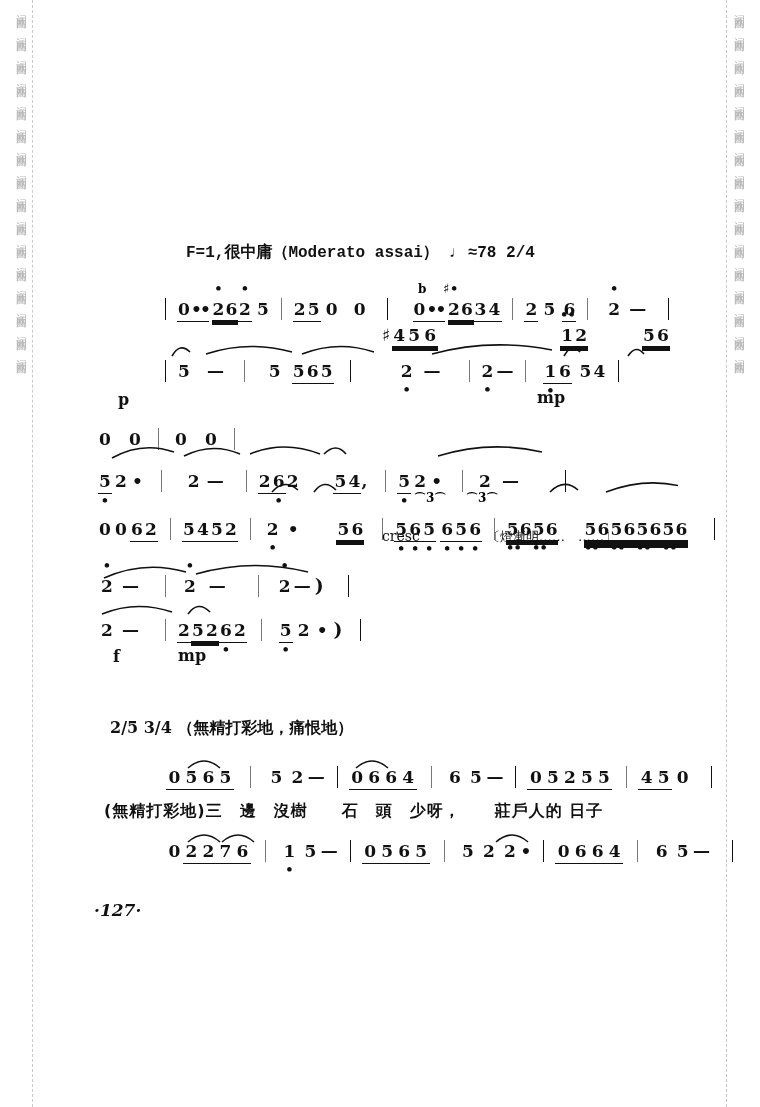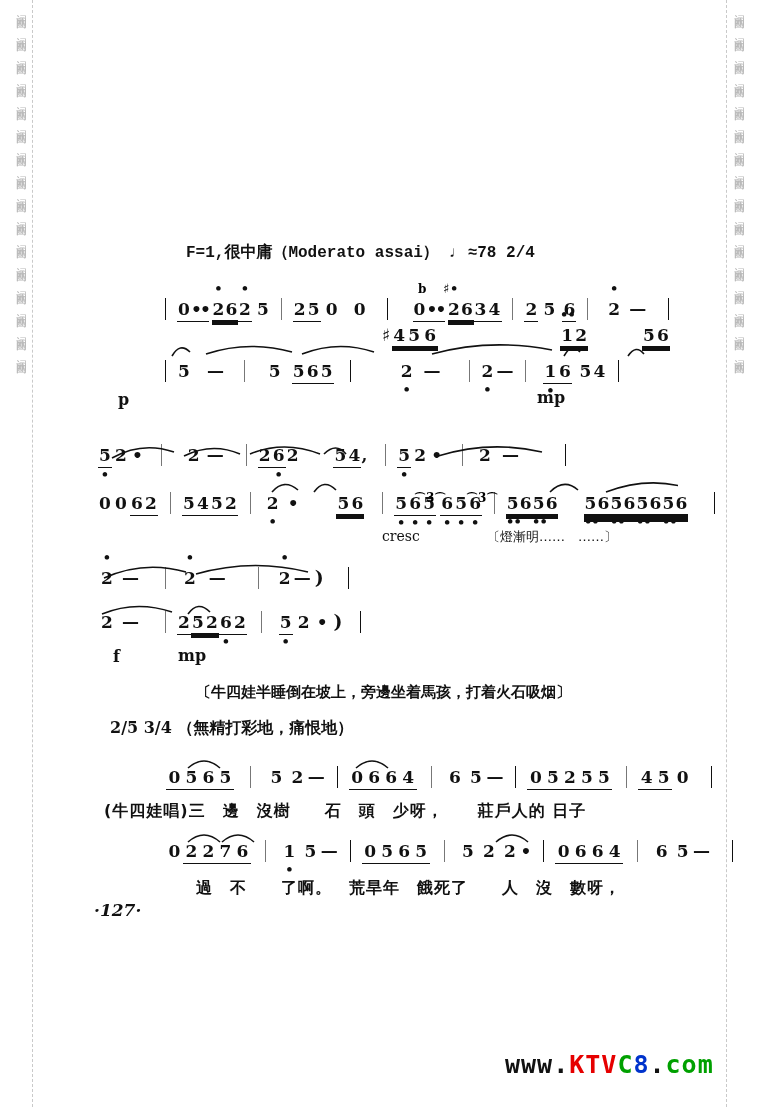--- a/index.html
+++ b/index.html
@@ -338,20 +338,26 @@
       <path d="M468,18 Q476,6 484,16" stroke="#111" stroke-width="1.6" fill="none"></path>
       <path d="M516,18 Q524,6 532,16" stroke="#111" stroke-width="1.6" fill="none"></path>
     </svg>
   </div>
 
   <div class="dyn" id="dyn-p">p</div>
   <div class="dyn" id="dyn-mp1">mp</div>
 
   <div class="sys" id="sys2" style="top:428px; left:98px;">
 
+    <div class="row">
+      <span class="n" style="width:14px">0</span><span class="sp" style="width:16px"></span><span class="n" style="width:14px">0</span>
+      <span class="bar thin" style="margin-left:10px"></span>
+      <span class="sp" style="width:4px"></span><span class="n" style="width:14px">0</span><span class="sp" style="width:16px"></span><span class="n" style="width:14px">0</span>
+      <span class="bar thin" style="margin-left:10px"></span>
+    </div>
 
     <div class="row" style="margin-top:16px;">
       <span class="n dn b1" style="width:14px">5</span><span class="sp" style="width:2px"></span><span class="n" style="width:14px">2</span><span class="sp" style="width:4px"></span><span class="dot">•</span>
       <span class="bar thin" style="margin-left:12px"></span>
       <span class="sp" style="width:14px"></span><span class="n" style="width:14px">2</span><span class="sp" style="width:6px"></span><span class="dash">—</span>
       <span class="bar thin" style="margin-left:16px"></span>
       <span class="n b1" style="width:14px">2</span><span class="n dn b1" style="width:14px">6</span><span class="n" style="width:14px">2</span>
       <span class="sp" style="width:22px"></span>
       <span class="n b1" style="width:14px">5</span><span class="n b1" style="width:14px">4</span><span class="dot">,</span>
       <span class="bar thin" style="margin-left:12px"></span>
@@ -394,21 +400,21 @@
       <path d="M292,16 Q306,2 320,14" stroke="#111" stroke-width="1.6" fill="none"></path>
       <path d="M348,16 Q390,0 430,12" stroke="#111" stroke-width="1.6" fill="none"></path>
     </svg>
   </div>
 
   <div class="dyn" id="cresc">cresc</div>
   <div class="stage-inline">〔燈漸明……　……〕</div>
 
   <div class="sys" id="sys3" style="top:560px; left:100px;">
 
-    <div class="row" style="margin-top:6px;">
+    <div class="row" style="margin-top:14px;">
       <span class="n up" style="width:14px">2</span><span class="sp" style="width:8px"></span><span class="dash">—</span>
       <span class="bar thin" style="margin-left:20px"></span>
       <span class="sp" style="width:6px"></span><span class="n up" style="width:14px">2</span><span class="sp" style="width:12px"></span><span class="dash">—</span>
       <span class="bar thin" style="margin-left:26px"></span>
       <span class="sp" style="width:8px"></span><span class="n up" style="width:14px">2</span><span class="sp" style="width:2px"></span><span class="dash">—</span><span class="sp" style="width:4px"></span><span style="font-size:19px;">)</span>
       <span class="bar" style="margin-left:18px"></span>
     </div>
 
     <div class="row" style="margin-top:18px;">
       <span class="n" style="width:14px">2</span><span class="sp" style="width:8px"></span><span class="dash">—</span>
@@ -425,21 +431,20 @@
     </svg>
     <svg class="slur" style="top:38px; left:0px;" width="340" height="20">
       <path d="M2,16 Q36,2 72,14" stroke="#111" stroke-width="1.6" fill="none"></path>
       <path d="M88,16 Q98,2 110,14" stroke="#111" stroke-width="1.6" fill="none"></path>
     </svg>
   </div>
 
   <div class="dyn" id="dyn-f">f</div>
   <div class="dyn" id="dyn-mp2">mp</div>
 
-  <div class="stage-dir" id="stage-dir-1">〔牛四娃半睡倒在坡上，旁邊坐着馬孩，打着火石吸烟〕</div>
 
   <div class="meter-line">2/5  3/4 （無精打彩地，痛恨地）</div>
 
   <div class="sys" id="vocal1" style="top:766px; left:166px;">
     <div class="row">
       <span class="n b1" style="width:17px">0</span><span class="n b1" style="width:17px">5</span><span class="n b1" style="width:17px">6</span><span class="n b1" style="width:17px">5</span>
       <span class="bar thin" style="margin-left:10px"></span>
       <span class="sp" style="width:6px"></span><span class="n" style="width:17px">5</span><span class="sp" style="width:4px"></span><span class="n" style="width:17px">2</span><span class="sp" style="width:2px"></span><span class="dash">—</span>
       <span class="bar" style="margin-left:6px"></span>
       <span class="n b1" style="width:17px">0</span><span class="n b1" style="width:17px">6</span><span class="n b1" style="width:17px">6</span><span class="n b1" style="width:17px">4</span>
@@ -450,21 +455,21 @@
       <span class="bar thin" style="margin-left:8px"></span>
       <span class="n b1" style="width:17px">4</span><span class="n b1" style="width:17px">5</span><span class="sp" style="width:2px"></span><span class="n" style="width:17px">0</span>
       <span class="bar" style="margin-left:14px"></span>
     </div>
     <svg class="slur" style="top:-12px; left:0px;" width="480" height="18">
       <path d="M22,14 Q38,0 54,14" stroke="#111" stroke-width="1.6" fill="none"></path>
       <path d="M190,14 Q206,0 222,14" stroke="#111" stroke-width="1.6" fill="none"></path>
     </svg>
   </div>
 
-  <div class="lyrics" id="lyr1">(牛四娃唱)三　邊　沒樹　　石　頭　少呀，　　莊戶人的 日子</div>
+  <div class="lyrics" id="lyr1">(無精打彩地)三　邊　沒樹　　石　頭　少呀，　　莊戶人的 日子</div>
 
   <div class="sys" id="vocal2" style="top:840px; left:166px;">
     <div class="row">
       <span class="n" style="width:17px">0</span><span class="n b1" style="width:17px">2</span><span class="n b1" style="width:17px">2</span><span class="n b1" style="width:17px">7</span><span class="n b1" style="width:17px">6</span>
       <span class="bar thin" style="margin-left:8px"></span>
       <span class="sp" style="width:4px"></span><span class="n dn" style="width:17px">1</span><span class="sp" style="width:4px"></span><span class="n" style="width:17px">5</span><span class="sp" style="width:2px"></span><span class="dash">—</span>
       <span class="bar" style="margin-left:6px"></span>
       <span class="n b1" style="width:17px">0</span><span class="n b1" style="width:17px">5</span><span class="n b1" style="width:17px">6</span><span class="n b1" style="width:17px">5</span>
       <span class="bar thin" style="margin-left:8px"></span>
       <span class="sp" style="width:4px"></span><span class="n" style="width:17px">5</span><span class="sp" style="width:4px"></span><span class="n" style="width:17px">2</span><span class="sp" style="width:4px"></span><span class="n" style="width:17px">2</span><span class="sp" style="width:2px"></span><span class="dot">•</span>
@@ -474,21 +479,17 @@
       <span class="sp" style="width:4px"></span><span class="n" style="width:17px">6</span><span class="sp" style="width:4px"></span><span class="n" style="width:17px">5</span><span class="sp" style="width:2px"></span><span class="dash">—</span>
       <span class="bar" style="margin-left:16px"></span>
     </div>
     <svg class="slur" style="top:-12px; left:0px;" width="480" height="18">
       <path d="M22,14 Q38,0 54,14" stroke="#111" stroke-width="1.6" fill="none"></path>
       <path d="M56,14 Q72,0 88,14" stroke="#111" stroke-width="1.6" fill="none"></path>
       <path d="M330,14 Q346,0 362,14" stroke="#111" stroke-width="1.6" fill="none"></path>
     </svg>
   </div>
 
-  <div class="lyrics" id="lyr2">過　不　　了啊。　荒旱年　餓死了　　人　沒　數呀，</div>
 
   <div class="pageno">·127·</div>
 
-  <div class="footer-wm">
-    <span class="fw-www">www.</span><span class="fw-ktv">KTV</span><span class="fw-c">C</span><span class="fw-8">8</span><span class="fw-dot">.</span><span class="fw-com">com</span>
-  </div>
 
 </div>
 
 </body></html>

